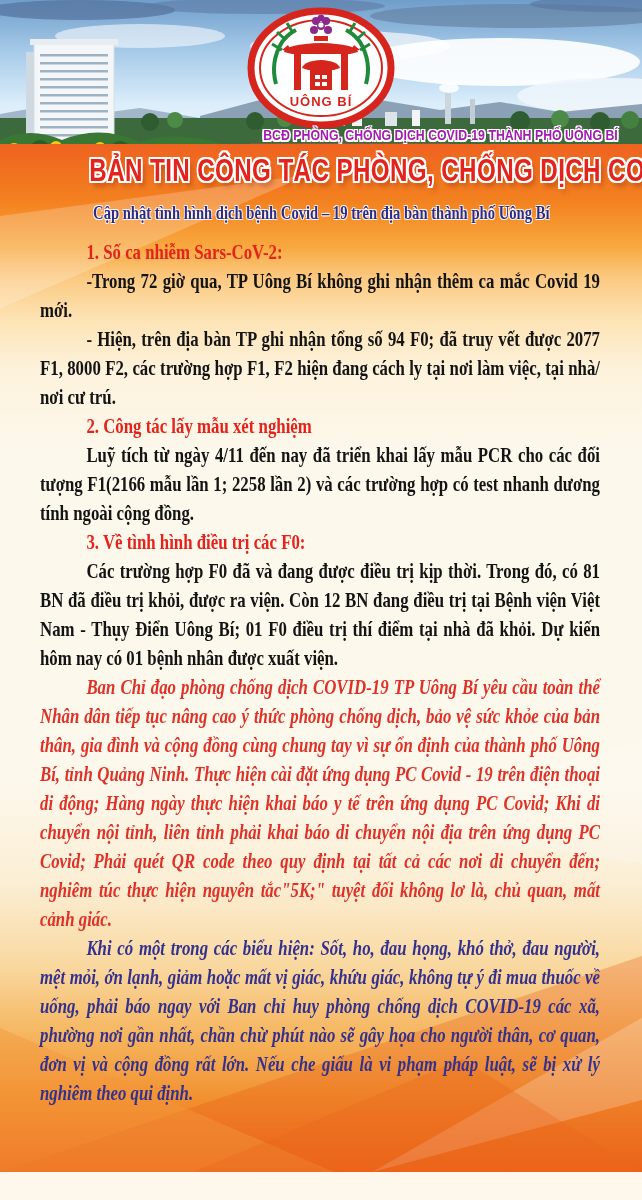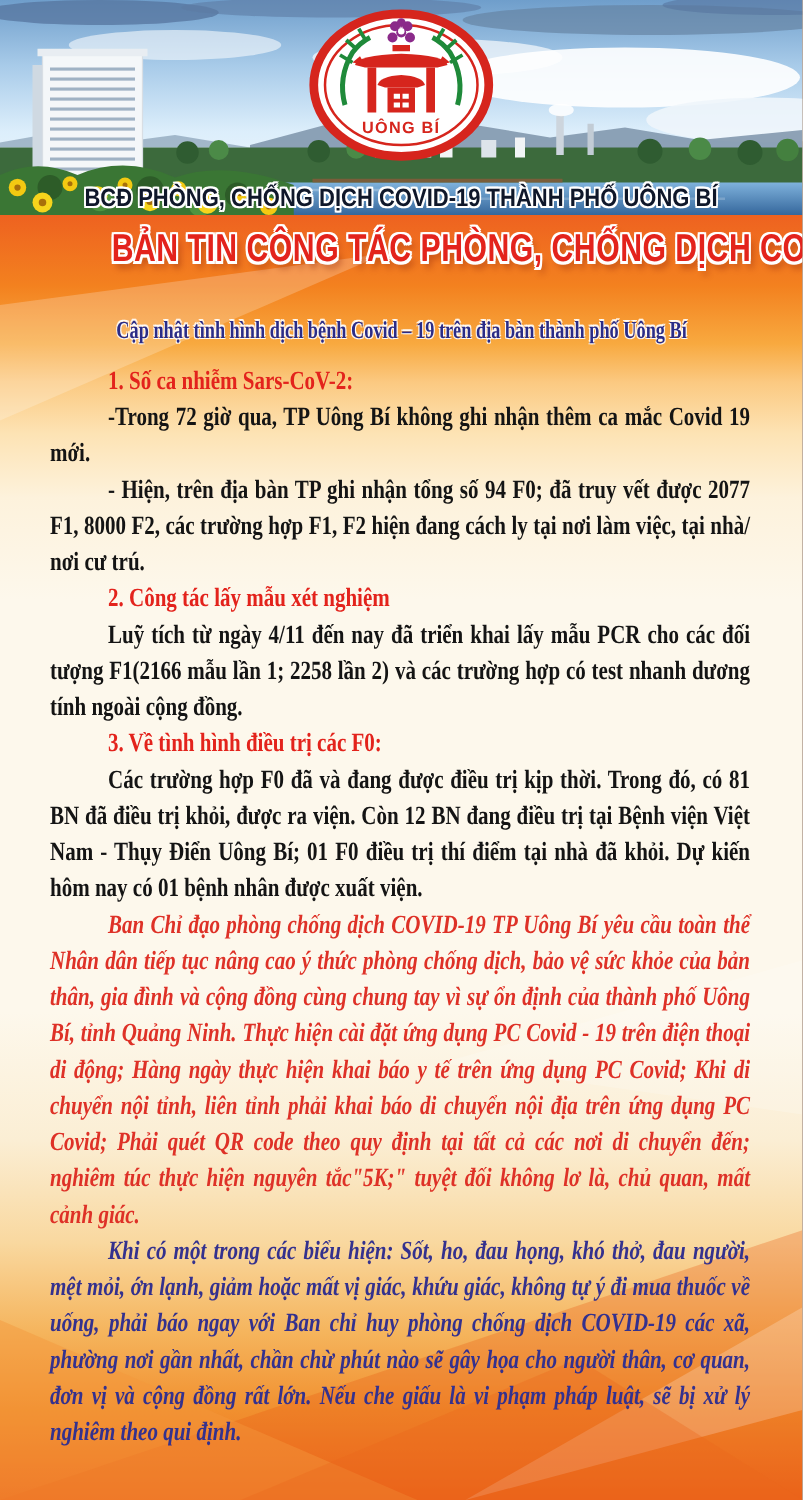--- a/index.html
+++ b/index.html
@@ -2,27 +2,27 @@
 <html><head>
 <meta charset="utf-8">
 <style>
   html,body{margin:0;padding:0;background:#888;}
   .poster{
     position:relative;width:642px;height:1200px;margin:0 auto;
     overflow:hidden;background:#fdf7ec;
     font-family:"Liberation Serif","DejaVu Serif",serif;
   }
   
-  .photo{position:relative;width:642px;height:172px;overflow:hidden;}
+  .photo{position:relative;width:642px;height:144px;overflow:hidden;}
   .photo svg{display:block;}
   .logo{position:absolute;left:246px;top:6px;width:150px;height:124px;}
   .org-line{
-    position:absolute;left:0;right:0;bottom:1px;text-align:center;z-index:5;
+    position:absolute;left:0;right:0;bottom:1px;text-align:right;z-index:5;
     font-family:"Liberation Sans","DejaVu Sans",sans-serif;
-    font-weight:bold;font-size:20px;color:#0f172a;white-space:nowrap;
+    font-weight:bold;font-size:14px;color:#a21caf;white-space:nowrap;
   }
   .org-line .squeeze{display:inline-block;transform:scaleX(.88);transform-origin:center;
     text-shadow:-1.5px -1.5px 0 #fff,1.5px -1.5px 0 #fff,-1.5px 1.5px 0 #fff,1.5px 1.5px 0 #fff,
                  0 -1.5px 0 #fff,0 1.5px 0 #fff,-1.5px 0 0 #fff,1.5px 0 0 #fff;}
   
   .content{
     position:relative;width:642px;height:1028px;
     background:linear-gradient(180deg,
       #ee6220 0%, #f3811f 5.5%, #f8a93f 10%, #fbc981 13%, #fde3b4 17%,
       #fdf2dc 22%, #fdf8ec 30%, #fdf8ec 62%, #fbeed4 72%, #f9d89f 80%,
@@ -44,21 +44,21 @@
   
   .title-wrap{position:relative;z-index:3;text-align:center;padding-top:9px;height:49px;}
   .main-title{
     display:inline-block;white-space:nowrap;transform:scaleX(.78);transform-origin:center;
     font-family:"Liberation Sans","DejaVu Sans",sans-serif;font-weight:bold;
     font-size:31px;letter-spacing:.5px;color:#e3231c;
     text-shadow:-2px -2px 0 #fff,2px -2px 0 #fff,-2px 2px 0 #fff,2px 2px 0 #fff,
                 0 -2px 0 #fff,0 2px 0 #fff,-2px 0 0 #fff,2px 0 0 #fff,
                 4px 5px 6px rgba(130,30,10,.45);
   }
-  .sub-wrap{position:relative;z-index:3;text-align:center;white-space:nowrap;margin-top:24px;}
+  .sub-wrap{position:relative;z-index:3;text-align:center;white-space:nowrap;}
   .sub1{display:inline-block;transform:scaleX(.75);transform-origin:center;
     font-weight:bold;font-size:19.5px;color:#2c2c86;
     text-shadow:-1px -1px 0 rgba(255,255,255,.85),1px -1px 0 rgba(255,255,255,.85),
                 -1px 1px 0 rgba(255,255,255,.85),1px 1px 0 rgba(255,255,255,.85);}
   .sub2{display:inline-block;transform:scaleX(.8);transform-origin:center;
     font-weight:bold;font-size:18.5px;color:#2c2c86;margin-top:3px;
     text-shadow:-1px -1px 0 rgba(255,255,255,.85),1px -1px 0 rgba(255,255,255,.85),
                 -1px 1px 0 rgba(255,255,255,.85),1px 1px 0 rgba(255,255,255,.85);}
   
   .article{

